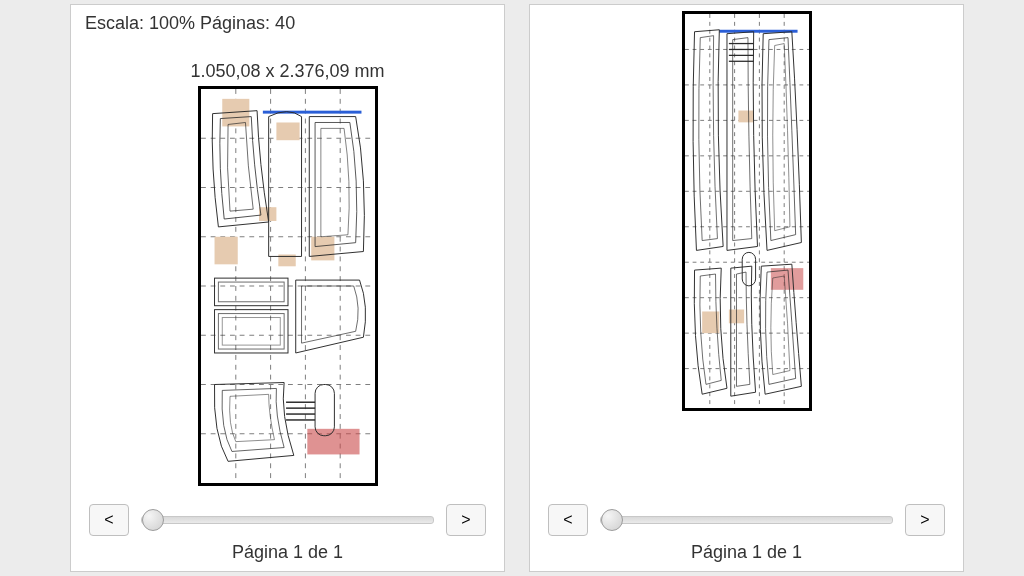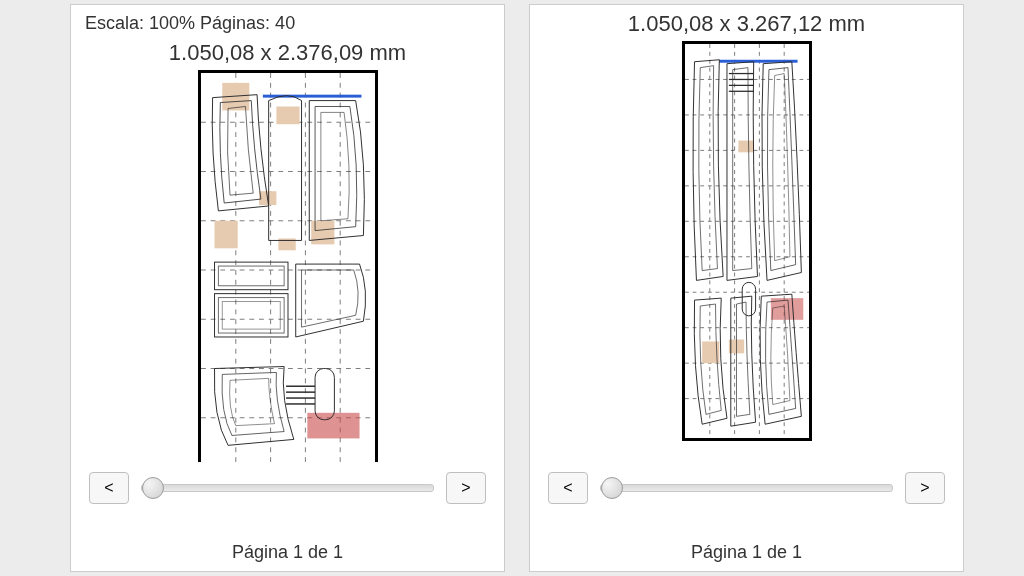--- a/index.html
+++ b/index.html
@@ -41,22 +41,23 @@
     flex-direction: column;
     padding: 6px 12px 8px 12px;
     box-sizing: border-box;
   }
   .panel-header {
     font-size: 18px;
     padding: 2px 2px 6px 2px;
   }
   .dimensions {
     text-align: center;
-    font-size: 22px;
+    font-size: 18px;
     padding-bottom: 4px;
+    margin-top: 21px;
   }
   .canvas-wrap {
     flex: 1 1 auto;
     display: flex;
     justify-content: center;
     align-items: flex-start;
     overflow: hidden;
   }
   .canvas {
     border: 3px solid var(--canvas-border);
@@ -105,21 +106,20 @@
     height: 22px;
     background: radial-gradient(circle at 30% 30%, #f5f5f5, #cfcfcf);
     border: 1px solid #9c9c9c;
     border-radius: 50%;
     cursor: pointer;
   }
   .page-caption {
     text-align: center;
     font-size: 18px;
     padding-top: 2px;
-    margin-top: 32px;
   }
 </style>
 </head>
 <body>
 
 <div class="workspace">
 
   <div class="panel">
     <div class="panel-header">Escala: 100% Páginas: 40</div>
     <div class="dimensions">1.050,08 x 2.376,09 mm</div>
@@ -186,21 +186,20 @@
     </div>
     <div class="nav-row">
       <button class="nav-btn">&lt;</button>
       <input type="range" class="slider" min="1" max="1" value="1" style="">
       <button class="nav-btn">&gt;</button>
     </div>
     <div class="page-caption">Página 1 de 1</div>
   </div>
 
   <div class="panel">
-    <div class="dimensions">1.050,08 x 3.267,12 mm</div>
     <div class="canvas-wrap">
       <svg class="canvas" width="130" height="400" viewBox="0 0 130 400" preserveAspectRatio="none">
 
         <g stroke="var(--grid-dash)" stroke-width="1" stroke-dasharray="4 4">
           <line x1="26" y1="0" x2="26" y2="400"></line>
             <line x1="52" y1="0" x2="52" y2="400"></line>
           <line x1="78" y1="0" x2="78" y2="400"></line>
             <line x1="104" y1="0" x2="104" y2="400"></line>
           <line x1="0" y1="36" x2="130" y2="36"></line>
             <line x1="0" y1="72" x2="130" y2="72"></line>

